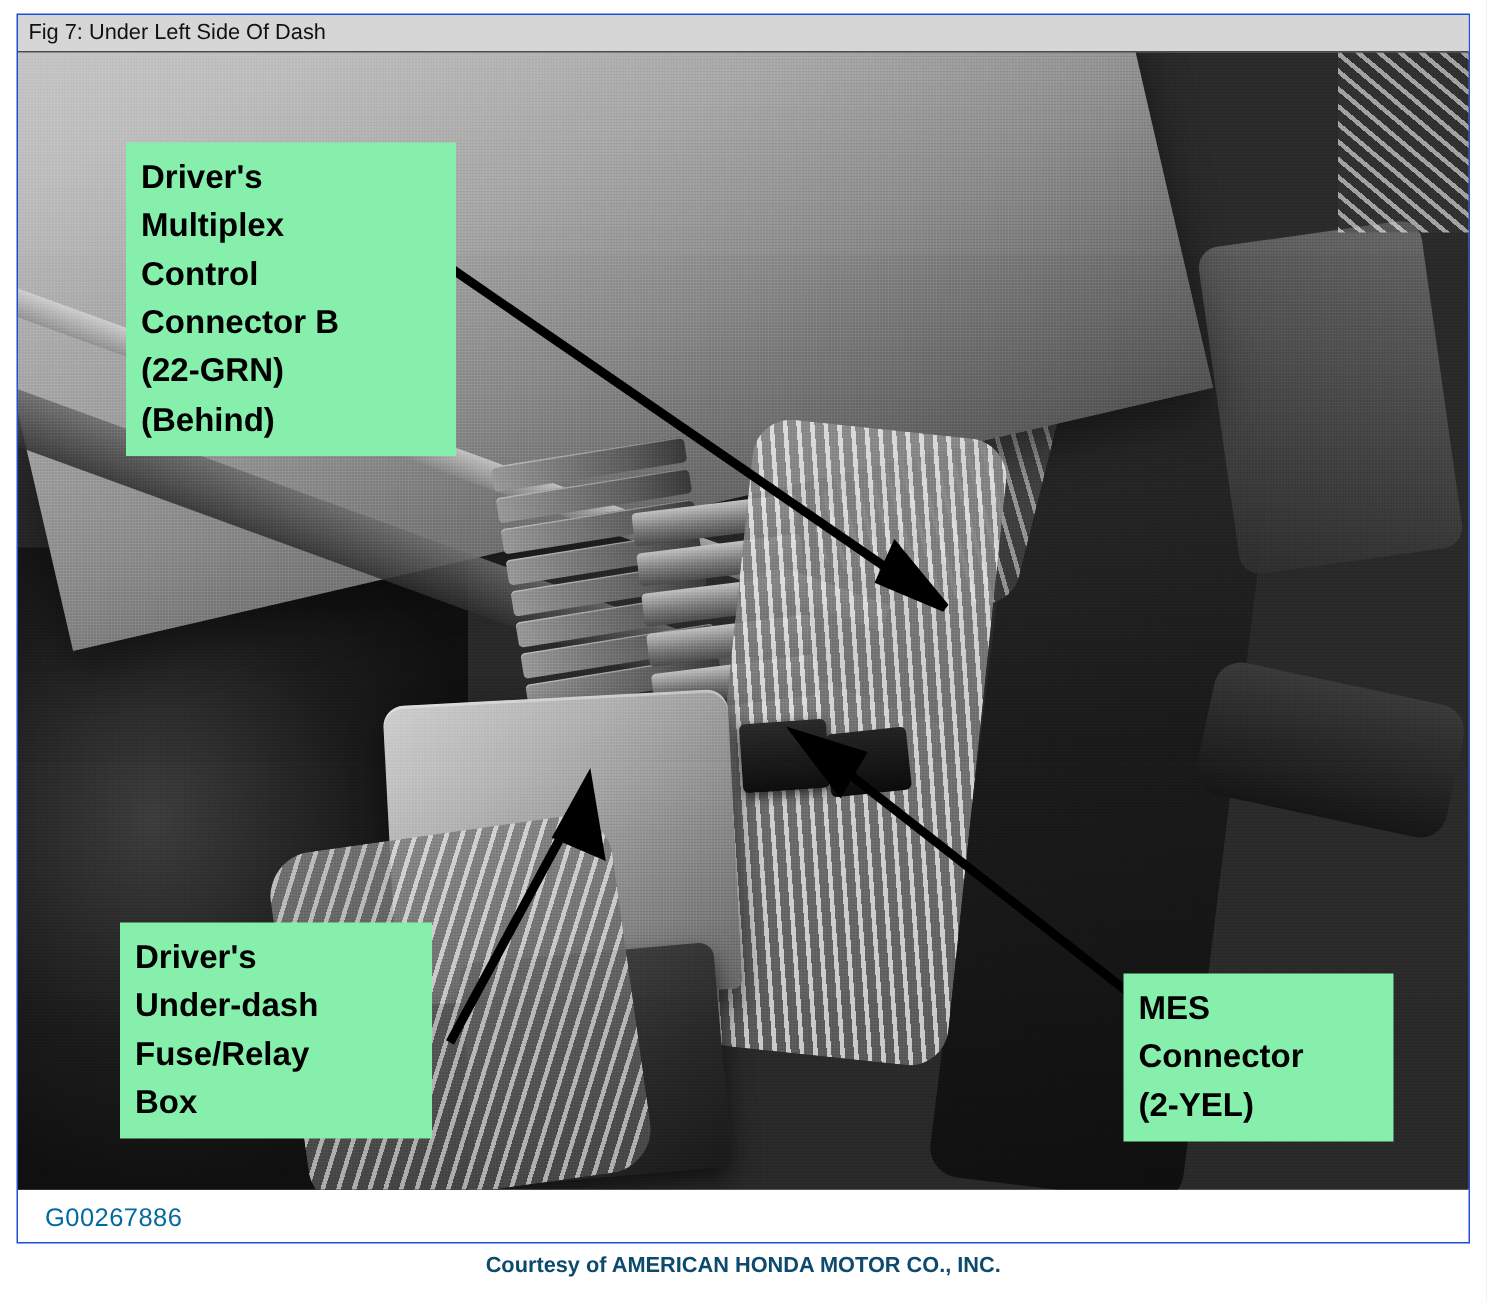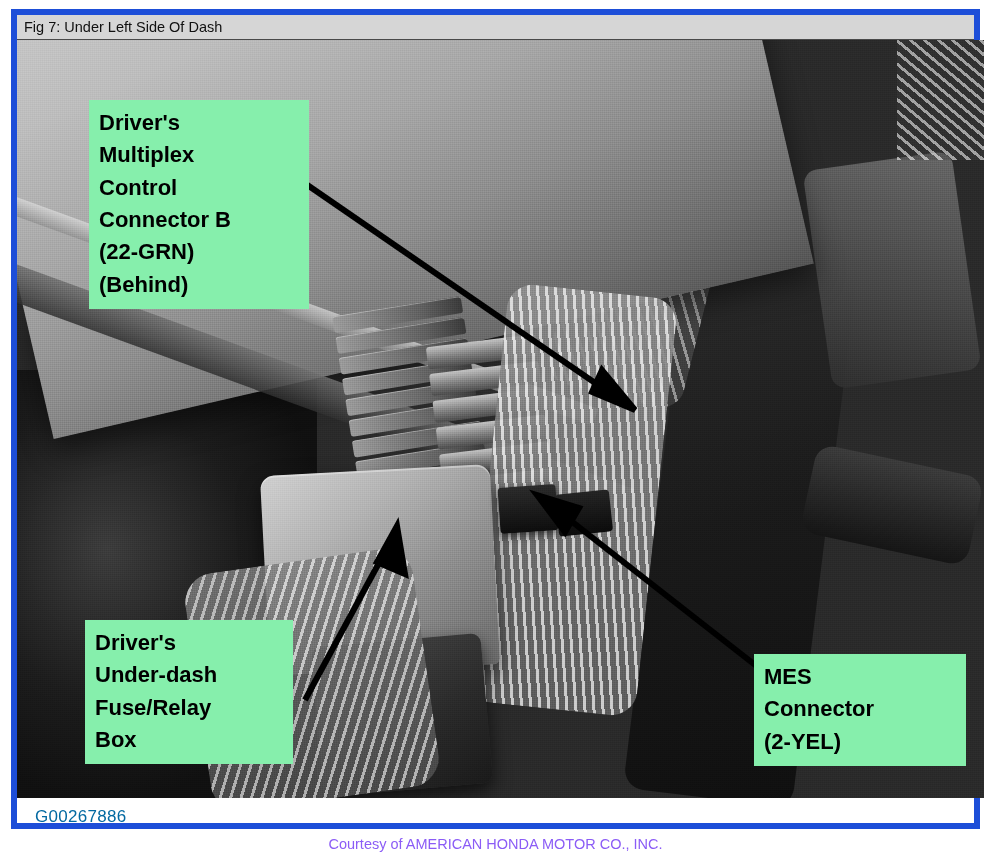--- a/index.html
+++ b/index.html
@@ -17,21 +17,21 @@
     background: #ffffff;
     overflow: hidden;
     box-sizing: border-box;
   }
   .figure-frame {
     position: absolute;
     left: 11px;
     top: 9px;
     width: 969px;
     height: 820px;
-    border: 6px solid #1d4ed8;
+    border: 1px solid #1d4ed8;
     box-sizing: border-box;
     background: #ffffff;
   }
   .figure-caption {
     position: absolute;
     left: 0;
     top: 0;
     width: 100%;
     height: 25px;
     line-height: 25px;
@@ -280,42 +280,43 @@
     color: #000000;
     font-weight: bold;
     font-size: 22px;
     line-height: 1.47;
     padding: 7px 10px 8px 10px;
     box-sizing: border-box;
     white-space: pre-line;
   }
   .callout-a { left: 72px; top: 60px; width: 220px; }
   .callout-b { left: 68px; top: 580px; width: 208px; }
-  .callout-c { left: 737px; top: 614px; width: 212px; }
+  .callout-c { left: 737px; top: 614px; width: 180px; }
   .arrows {
     position: absolute;
     inset: 0;
     pointer-events: none;
   }
   .figure-id {
     position: absolute;
     left: 18px;
     top: 792px;
     font-size: 17px;
     color: #0369a1;
     letter-spacing: .3px;
   }
   .courtesy {
     position: absolute;
     left: 0;
     top: 836px;
     width: 991px;
     text-align: center;
     font-size: 14.5px;
-    color: #8b5cf6;
+    color: #0c4a6e;
+    font-weight: bold;
   }
 </style>
 </head>
 <body>
 
 <div class="page">
 
   <div class="figure-frame">
 
     <div class="figure-caption">Fig 7: Under Left Side Of Dash</div>

